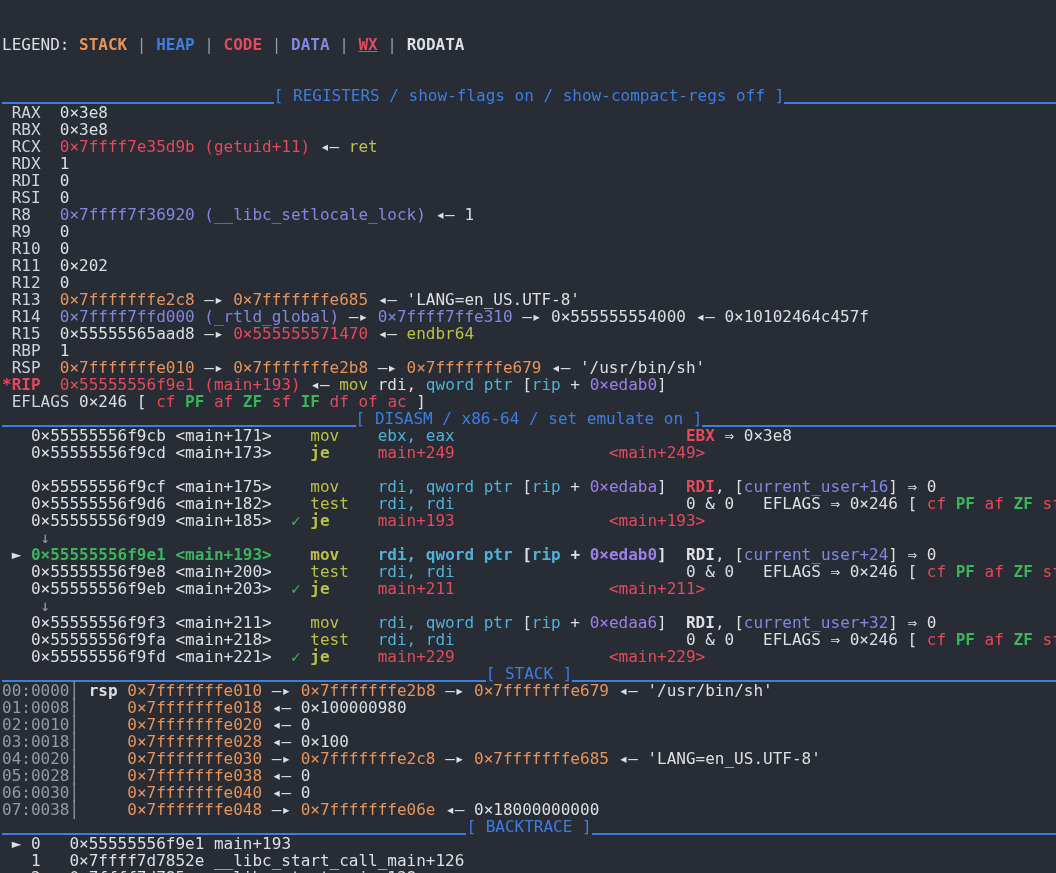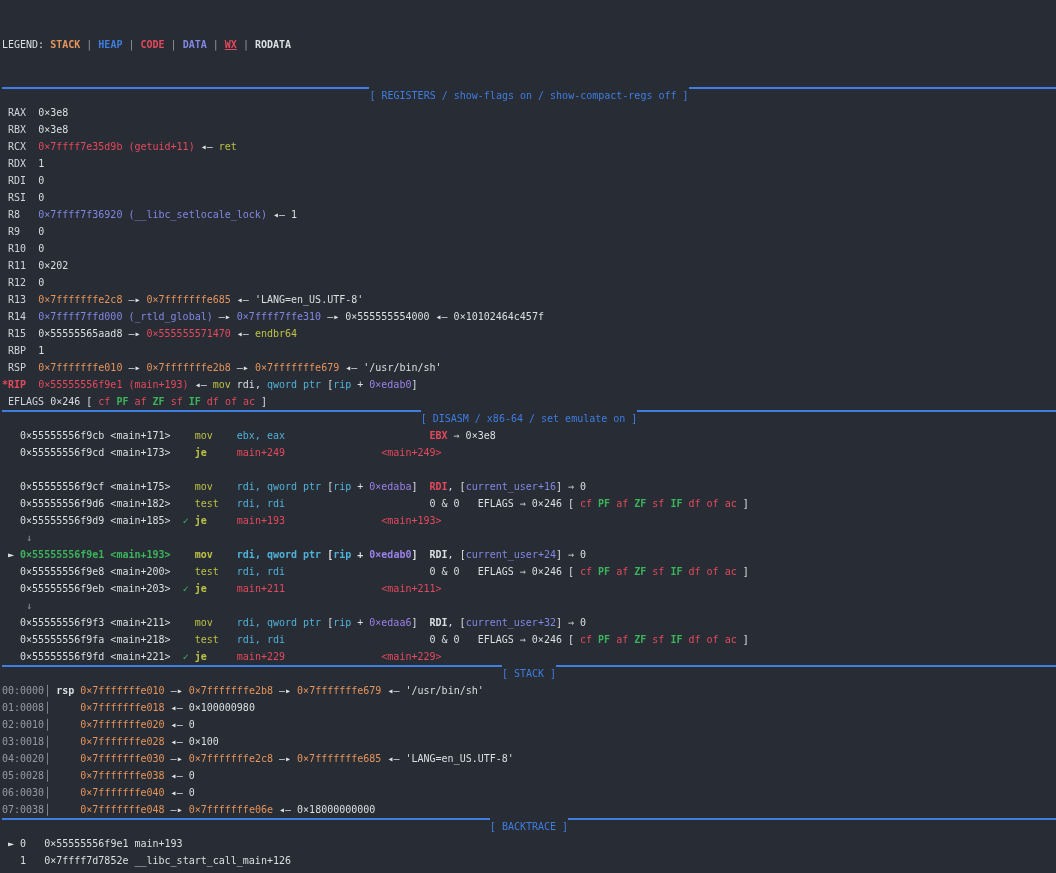--- a/index.html
+++ b/index.html
@@ -4,26 +4,26 @@
 <style>
   :root{
     --bg:#282c34; --w:#dcdfe4; --g:#949ba6; --b:#3f7de0; --o:#e5945c;
     --r:#e4495c; --p:#8287e2; --v:#9b80e8; --gr:#3cb45c; --y:#bcc244; --c:#50b1d8; --n:#cfd4dc;
   }
   *{box-sizing:border-box}
   html,body{margin:0;padding:0;width:1056px;height:873px;background:var(--bg);overflow:hidden}
   .term{
     width:1056px;height:873px;
     font-family:"DejaVu Sans Mono",monospace;
-    font-size:10px;line-height:17px;
+    font-size:16px;line-height:17px;
     padding:2px 0 0 2px;
     white-space:pre;
   }
   .row{height:17px;white-space:pre}
-  .hdr{display:flex;align-items:flex-start;height:17px;color:var(--b)}
+  .hdr{display:flex;align-items:flex-end;height:17px;color:var(--b)}
   .hline{flex:1;height:0;border-top:2px solid var(--b)}
   .htitle{flex:0 0 auto;padding:0}
   .w{color:var(--w)} .g{color:var(--g)} .b{color:var(--b)} .o{color:var(--o)}
   .r{color:var(--r)} .p{color:var(--p)} .v{color:var(--v)} .gr{color:var(--gr)}
   .y{color:var(--y)} .c{color:var(--c)} .n{color:var(--n);font-weight:400}
   .bd{font-weight:700} .ul{text-decoration:underline}
 </style>
 </head>
 <body>
 

